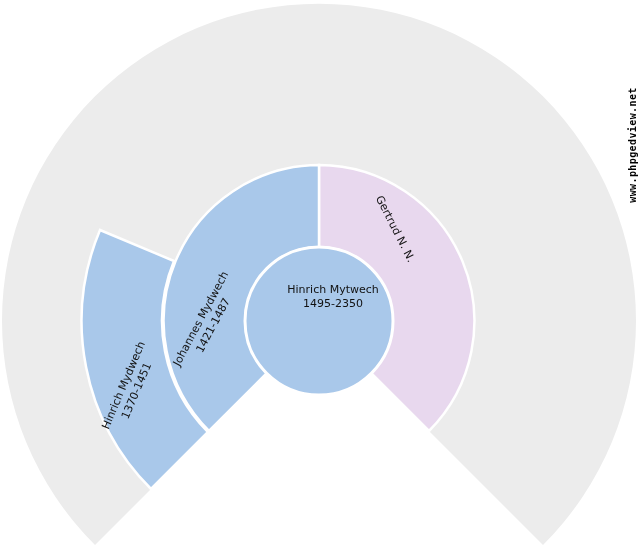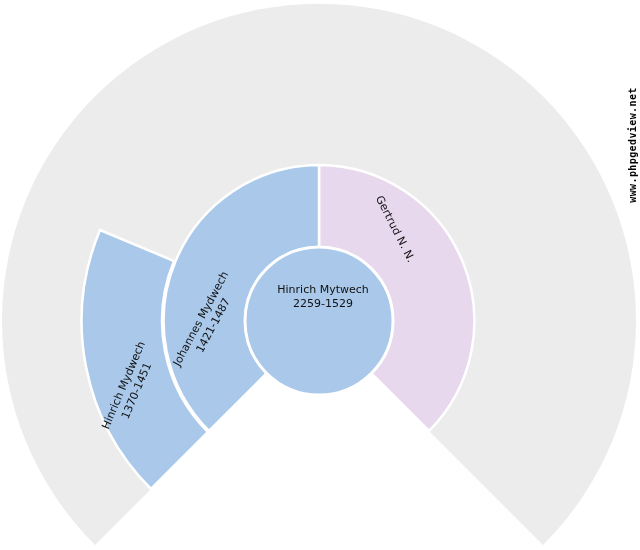--- a/index.html
+++ b/index.html
@@ -57,23 +57,23 @@
 
     <path d="M 371 373 L 429 431 A 156 156 0 0 0 319 165 L 319 247 A 74 74 0 0 1 371 373 Z" stroke="#ffffff" stroke-width="2.5" fill="#e8d8ee"></path>
 
     <path d="M 319 247 L 319 165 A 156 156 0 0 0 209 431 L 267 373 A 74 74 0 0 1 319 247 Z" stroke="#ffffff" stroke-width="2.5" fill="#a9c8ea"></path>
 
     <path d="M 174 261 L 100 230 A 237 237 0 0 0 151 489 L 208 432 A 157 157 0 0 1 174 261 Z" stroke="#ffffff" stroke-width="2.5" fill="#a9c8ea"></path>
 
     <circle cx="319" cy="321" r="74" stroke="#ffffff" stroke-width="3" fill="#a9c8ea"></circle>
   </svg>
 
-  <div class="label label-center" style="left:323px; top:297px;">
+  <div class="label label-center" style="left:333px; top:297px;">
     <span class="line">Hinrich Mytwech</span>
-    <span class="line">2259-1529</span>
+    <span class="line">1495-2350</span>
   </div>
 
   <div class="label label-father" style="left:207px; top:322px;">
     <span class="line">Johannes Mydwech</span>
     <span class="line">1421-1487</span>
   </div>
 
   <div class="label label-grandpa" style="left:130px; top:388px;">
     <span class="line">Hinrich Mydwech</span>
     <span class="line">1370-1451</span>

